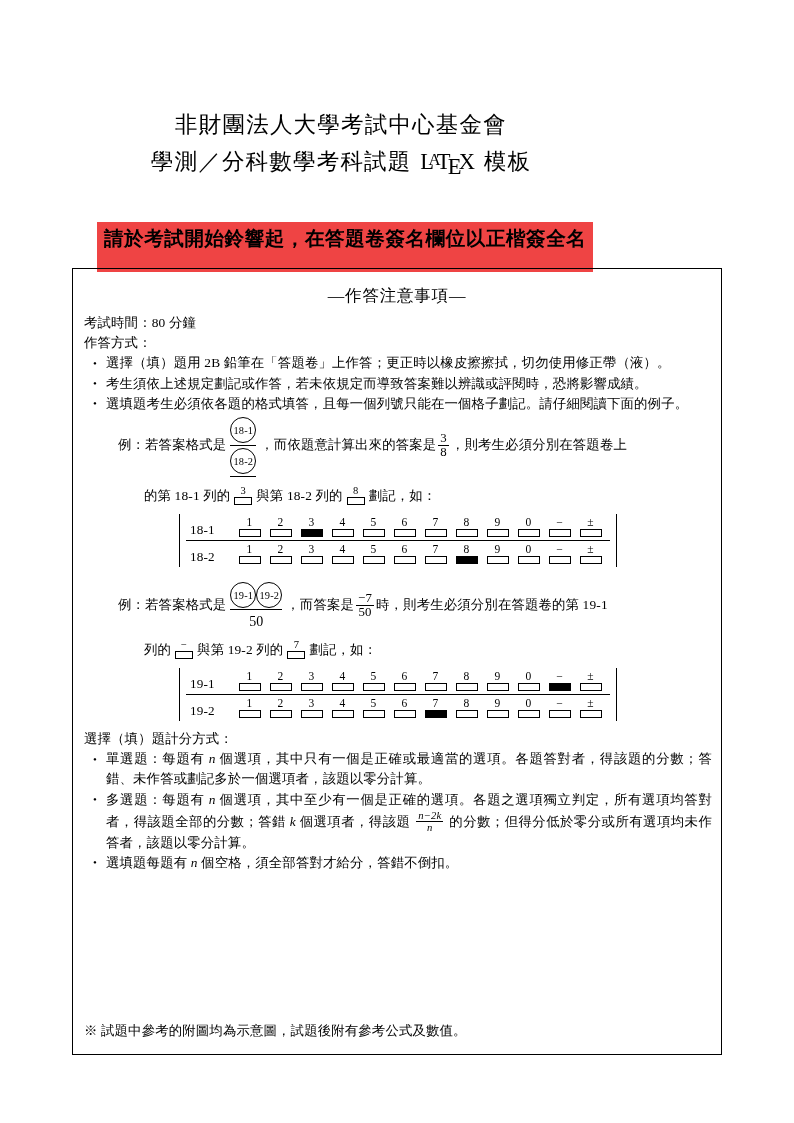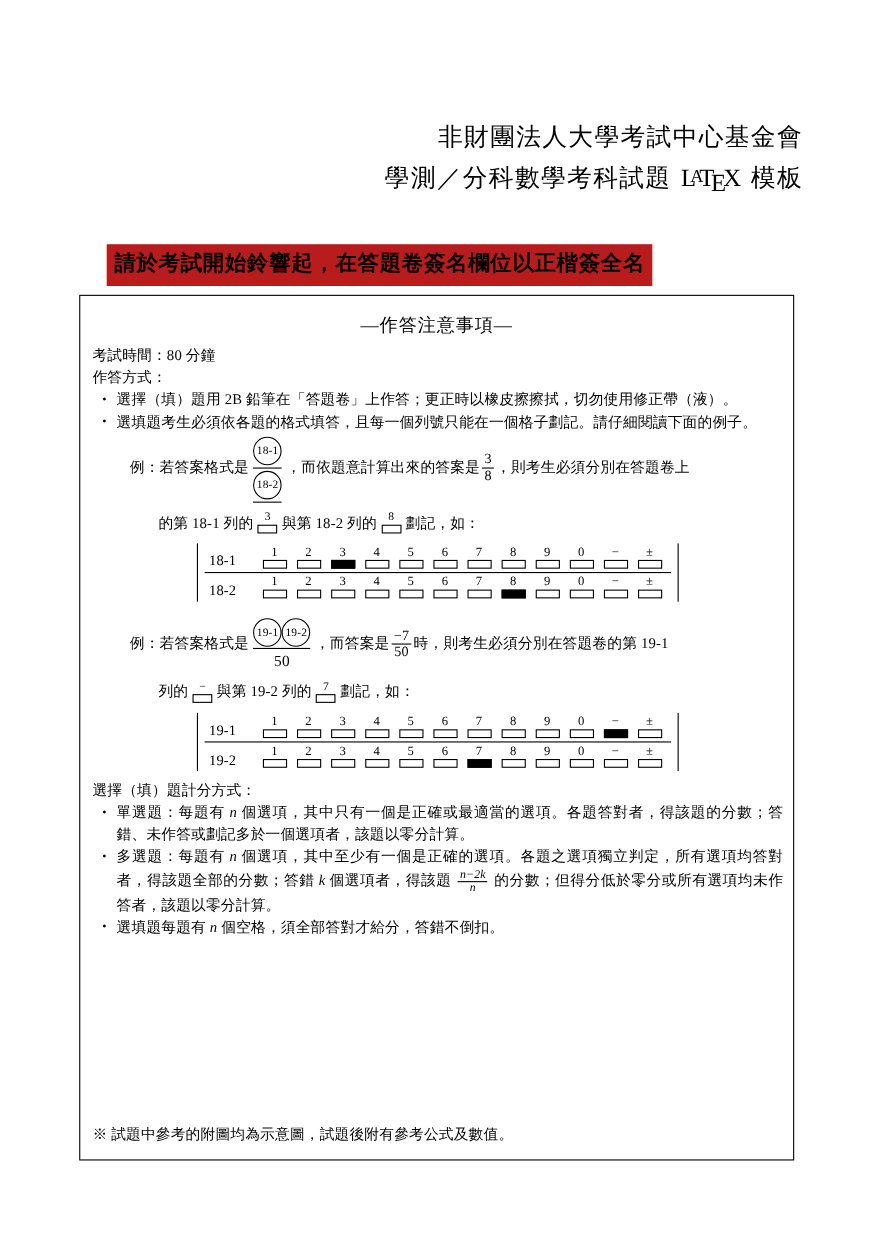--- a/index.html
+++ b/index.html
@@ -21,22 +21,21 @@
     width: 794px;
     height: 1123px;
   }
 
   
   .title-block {
     position: absolute;
     left: 0;
     top: 106px;
     width: 682px;
-    text-align: right;
-    padding-left: 48px;
+    text-align: center;
   }
   .title-line {
     font-size: 22.5px;
     line-height: 37px;
     letter-spacing: 1.2px;
     white-space: nowrap;
   }
   .latex-logo {
     display: inline-block;
     font-family: "Liberation Serif", serif;
@@ -59,22 +58,22 @@
     margin-left: -0.13em;
     margin-right: -0.1em;
   }
   .latex-logo .l-x { margin-left: -0.02em; }
 
   
   .banner {
     position: absolute;
     left: 97px;
     top: 222px;
-    background: #b91c1c;
-    padding: 3px 7px 8px 7px;
+    background: #ef4444;
+    padding: 3px 7px 20px 7px;
     font-size: 19.5px;
     font-weight: bold;
     letter-spacing: 0.6px;
     white-space: nowrap;
   }
 
   
   .notice-box {
     position: absolute;
     left: 72px;
@@ -305,20 +304,21 @@
 
   <div class="notice-box">
     <div class="box-heading">—作答注意事項—</div>
 
     <div class="body-text">
       <div class="plain-line">考試時間：80 分鐘</div>
       <div class="plain-line">作答方式：</div>
 
       <ul class="bullets">
         <li>選擇（填）題用 2B 鉛筆在「答題卷」上作答；更正時以橡皮擦擦拭，切勿使用修正帶（液）。</li>
+        <li>考生須依上述規定劃記或作答，若未依規定而導致答案難以辨識或評閱時，恐將影響成績。</li>
         <li>選填題考生必須依各題的格式填答，且每一個列號只能在一個格子劃記。請仔細閱讀下面的例子。</li>
       </ul>
 
       <div class="example" style="margin-top:2px;">
         <div class="ex-line">
           <span>例：若答案格式是</span><span class="stackfrac"><span class="top"><span class="circ">18-1</span></span><span class="bar"></span><span class="bot"><span class="circ">18-2</span></span><span class="underline-bot"></span></span><span>，而依題意計算出來的答案是</span><span class="frac"><span class="fnum">3</span><span class="fden">8</span></span><span>，則考生必須分別在答題卷上</span>
         </div>
         <div class="ex-line ex-indent" style="margin-top:10px;">
           <span>的第 18-1 列的</span><span class="markcell"><span class="mdigit">3</span><span class="mbox"></span></span><span>與第 18-2 列的</span><span class="markcell"><span class="mdigit">8</span><span class="mbox"></span></span><span>劃記，如：</span>
         </div>

